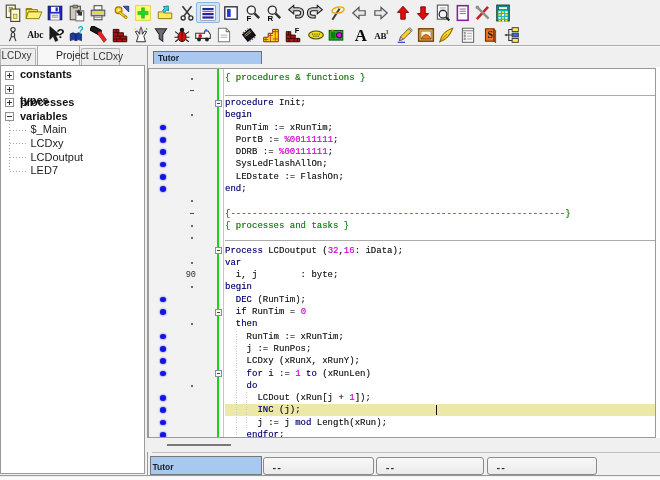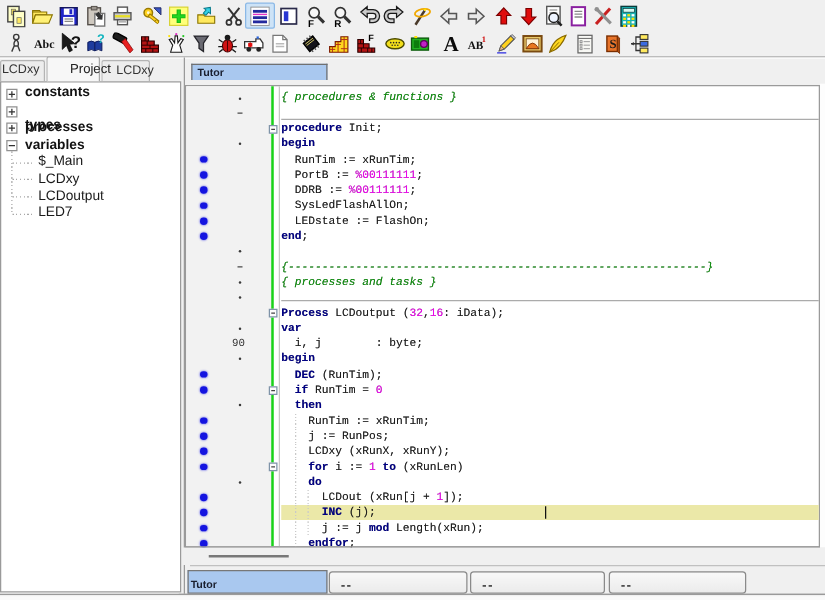--- a/index.html
+++ b/index.html
@@ -1,19 +1,19 @@
 <!DOCTYPE html>
 <html><head><meta charset="utf-8"><style>
 html,body{margin:0;padding:0}
 body{width:660px;height:480px;position:relative;background:#f0f0f0;font-family:"Liberation Sans",sans-serif;overflow:hidden}
 .fold{position:absolute;left:215px;width:7px;height:7px;background:#fcfcfc;border:1px solid #7f93a8;box-sizing:border-box;z-index:5}
 .fm{position:absolute;left:1px;top:2.2px;width:3px;height:0.9px;background:#444}
 #code{text-shadow:0 0 .4px rgba(30,30,30,.55);position:absolute;left:225px;top:72.4px;font:9px "Liberation Mono",monospace;line-height:12.29px;white-space:pre;color:#1c1c1c;z-index:3}
-#code .k{color:#000085;font-weight:bold}
-#code .c{color:#089008;font-style:italic}
+#code .k{color:#000085;font-weight:normal}
+#code .c{color:#089008;}
 #code .m{color:#f000f0}
 </style></head><body>
 
 <div style="position:absolute;left:0;top:0;width:660px;height:46px;background:#f0f0f0"></div>
 <div style="position:absolute;left:0;top:44.8px;width:660px;height:1.2px;background:#ababab"></div>
 <div style="position:absolute;left:0;top:46px;width:660px;height:1px;background:#fbfbfb"></div>
 <div style="position:absolute;left:195.5px;top:1.5px;width:24.5px;height:21px;background:#cde3f7;border:1px solid #8ab8e6;border-radius:2px;box-sizing:border-box"></div>
 <div style="position:absolute;left:4.0px;top:3.5px;width:18px;height:18px"><svg width="18" height="18" viewBox="0 0 16 16">
       <rect x="2" y="1" width="8" height="11" fill="#ffffc8" stroke="#444"></rect>
       <rect x="4.5" y="3" width="3" height="4" fill="#ffe95e" stroke="#666" stroke-width=".5"></rect>

